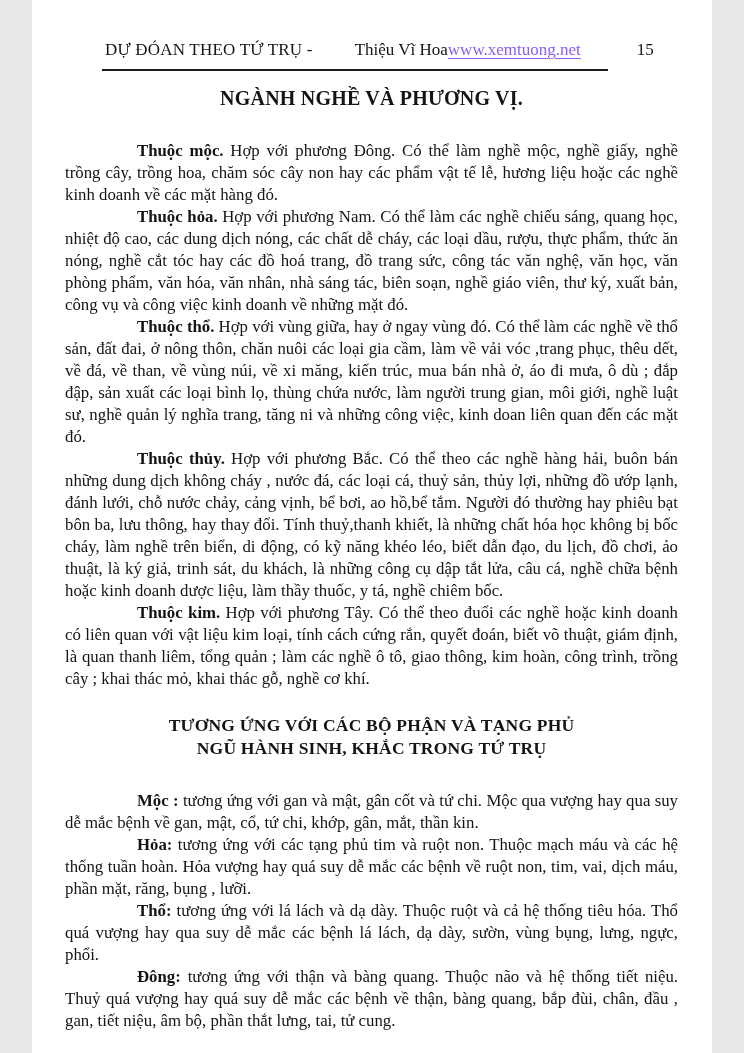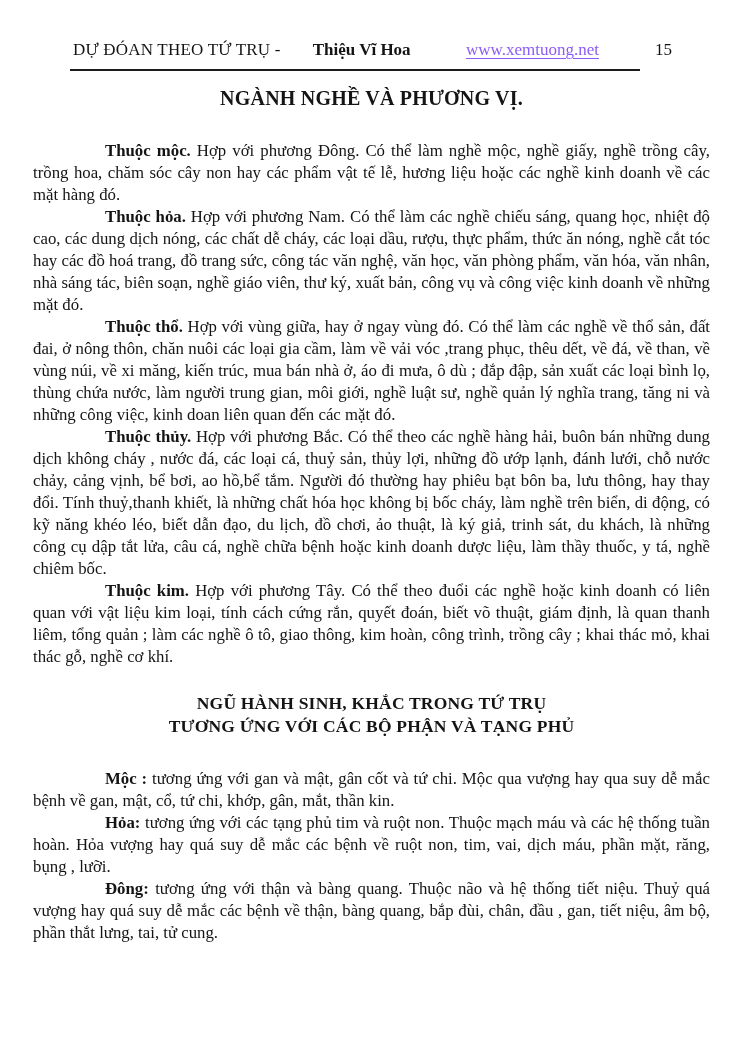--- a/index.html
+++ b/index.html
@@ -2,41 +2,41 @@
 <html lang="vi"><head>
 <meta charset="utf-8">
 <style>
   html, body {
     margin: 0;
     padding: 0;
     background: #e8e8e8;
   }
   .page {
     position: relative;
-    width: 744px;
+    width: 680px;
     height: 1053px;
     margin: 0 auto;
     background: #ffffff;
     box-sizing: border-box;
     padding: 40px 34px 0 33px;
     font-family: "Liberation Serif", "DejaVu Serif", serif;
     color: #141414;
     overflow: hidden;
   }
   
   .header-row {
     display: flex;
     align-items: baseline;
     font-size: 17px;
     margin-left: 40px;
     margin-right: 2px;
     white-space: nowrap;
   }
   .book-title { letter-spacing: 0.2px; }
-  .author { margin-left: 32px; font-weight: bold; }
+  .author { margin-left: 42px; }
   .website {
     margin-left: auto;
     margin-right: 10px;
     text-decoration: underline;
     text-underline-offset: 3px;
     color: #8b5cf6;
   }
   .pagenum { margin-left: 46px; margin-right: 36px; }
   .header-rule {
     border: none;
@@ -91,23 +91,24 @@
 
   <div class="body-block">
     <p class="para"><b>Thuộc mộc.</b><span> Hợp với phương Đông. Có thể làm nghề mộc, nghề giấy, nghề trồng cây, trồng hoa, chăm sóc cây non hay các phẩm vật tế lễ, hương liệu hoặc các nghề kinh doanh về các mặt hàng đó.</span></p>
     <p class="para"><b>Thuộc hỏa.</b><span> Hợp với phương Nam. Có thể làm các nghề chiếu sáng, quang học, nhiệt độ cao, các dung dịch nóng, các chất dễ cháy, các loại dầu, rượu, thực phẩm, thức ăn nóng, nghề cắt tóc hay các đồ hoá trang, đồ trang sức, công tác văn nghệ, văn học, văn phòng phẩm, văn hóa, văn nhân, nhà sáng tác, biên soạn, nghề giáo viên, thư ký, xuất bản, công vụ và công việc kinh doanh về những mặt đó.</span></p>
     <p class="para"><b>Thuộc thổ.</b><span> Hợp với vùng giữa, hay ở ngay vùng đó. Có thể làm các nghề về thổ sản, đất đai, ở nông thôn, chăn nuôi các loại gia cầm, làm về vải vóc ,trang phục, thêu dết, về đá, về than, về vùng núi, về xi măng, kiến trúc, mua bán nhà ở, áo đi mưa, ô dù ; đắp đập, sản xuất các loại bình lọ, thùng chứa nước, làm người trung gian, môi giới, nghề luật sư, nghề quản lý nghĩa trang, tăng ni và những công việc, kinh doan liên quan đến các mặt đó.</span></p>
     <p class="para"><b>Thuộc thủy.</b><span> Hợp với phương Bắc. Có thể theo các nghề hàng hải, buôn bán những dung dịch không cháy , nước đá, các loại cá, thuỷ sản, thủy lợi, những đồ ướp lạnh, đánh lưới, chỗ nước chảy, cảng vịnh, bể bơi, ao hồ,bể tắm. Người đó thường hay phiêu bạt bôn ba, lưu thông, hay thay đổi. Tính thuỷ,thanh khiết, là những chất hóa học không bị bốc cháy, làm nghề trên biển, di động, có kỹ năng khéo léo, biết dẫn đạo, du lịch, đồ chơi, ảo thuật, là ký giả, trinh sát, du khách, là những công cụ dập tắt lửa, câu cá, nghề chữa bệnh hoặc kinh doanh dược liệu, làm thầy thuốc, y tá, nghề chiêm bốc.</span></p>
     <p class="para"><b>Thuộc kim.</b><span> Hợp với phương Tây. Có thể theo đuổi các nghề hoặc kinh doanh có liên quan với vật liệu kim loại, tính cách cứng rắn, quyết đoán, biết võ thuật, giám định, là quan thanh liêm, tổng quản ; làm các nghề ô tô, giao thông, kim hoàn, công trình, trồng cây ; khai thác mỏ, khai thác gỗ, nghề cơ khí.</span></p>
   </div>
 
   <h2 class="sec2-title">
+    <span>TƯƠNG ỨNG VỚI CÁC BỘ PHẬN VÀ TẠNG PHỦ</span>
     <span>NGŨ HÀNH SINH, KHẮC TRONG TỨ TRỤ</span>
-    <span>TƯƠNG ỨNG VỚI CÁC BỘ PHẬN VÀ TẠNG PHỦ</span>
   </h2>
 
   <div class="body-block2">
     <p class="para"><b>Mộc :</b><span> tương ứng với gan và mật, gân cốt và tứ chi. Mộc qua vượng hay qua suy dễ mắc bệnh về gan, mật, cổ, tứ chi, khớp, gân, mắt, thần kin.</span></p>
     <p class="para"><b>Hỏa:</b><span> tương ứng với các tạng phủ tim và ruột non. Thuộc mạch máu và các hệ thống tuần hoàn. Hỏa vượng hay quá suy dễ mắc các bệnh về ruột non, tim, vai, dịch máu, phần mặt, răng, bụng , lưỡi.</span></p>
+    <p class="para"><b>Thổ:</b><span> tương ứng với lá lách và dạ dày. Thuộc ruột và cả hệ thống tiêu hóa. Thổ quá vượng hay qua suy dễ mắc các bệnh lá lách, dạ dày, sườn, vùng bụng, lưng, ngực, phổi.</span></p>
     <p class="para"><b>Đông:</b><span> tương ứng với thận và bàng quang. Thuộc não và hệ thống tiết niệu. Thuỷ quá vượng hay quá suy dễ mắc các bệnh về thận, bàng quang, bắp đùi, chân, đầu , gan, tiết niệu, âm bộ, phần thắt lưng, tai, tử cung.</span></p>
   </div>
 
 </div>
 
 </body></html>

